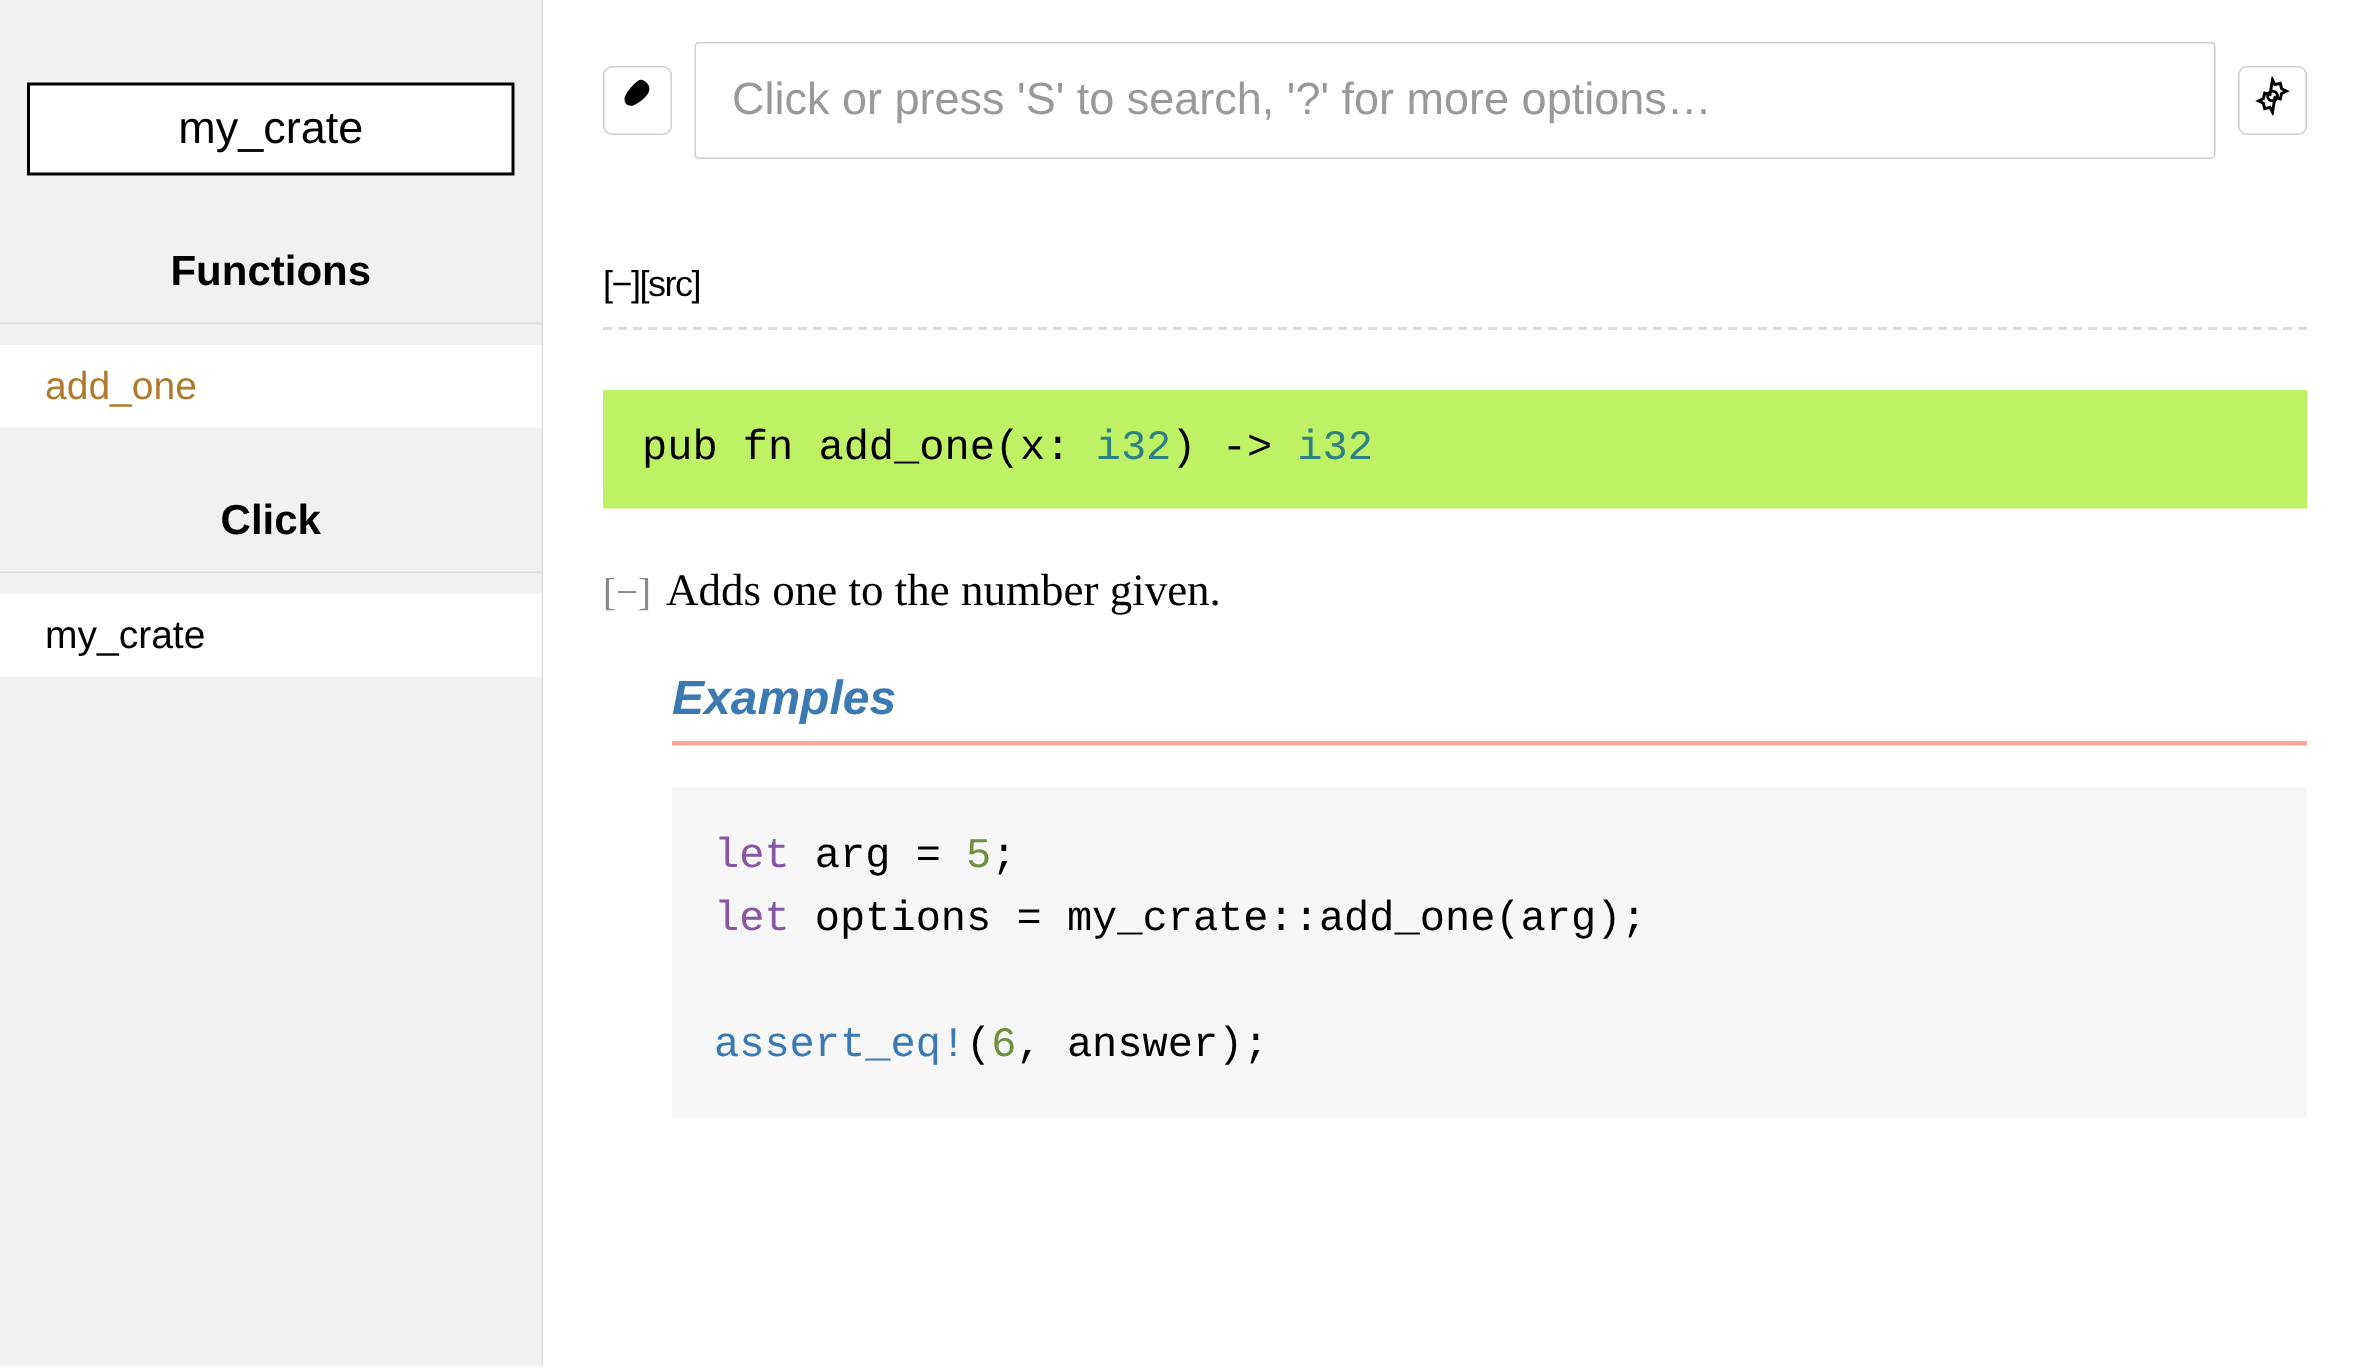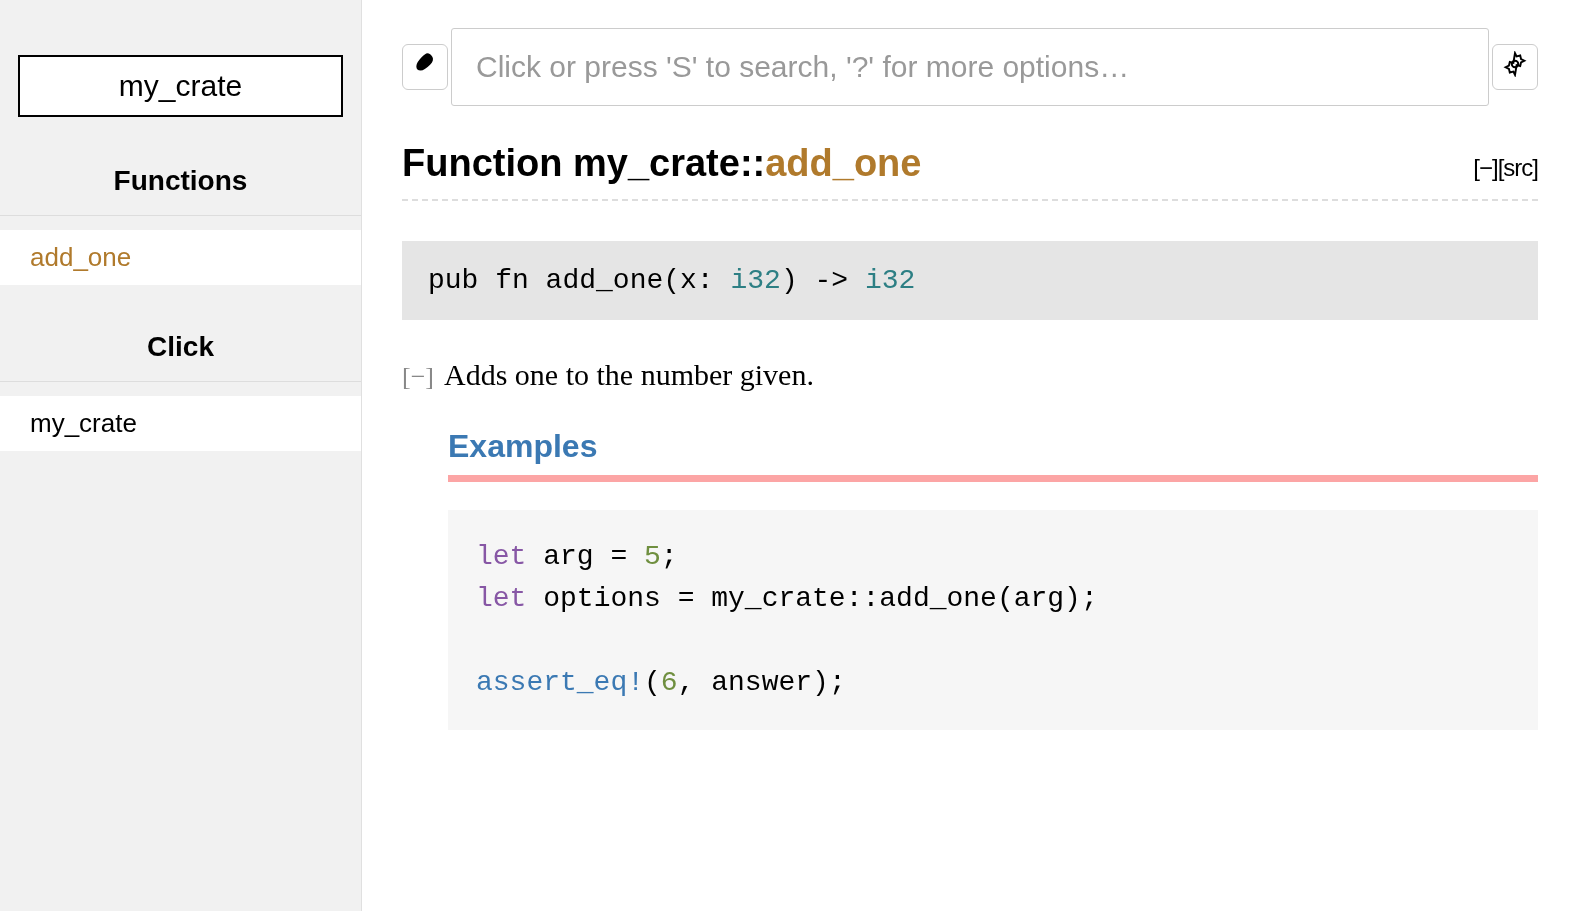--- a/index.html
+++ b/index.html
@@ -48,22 +48,22 @@
     .sidebar-item.crate-link { color: #000; font-weight: 500; }
 
     .main {
       flex: 1;
       padding: 28px 40px 0 40px;
       position: relative;
     }
     .topbar {
       display: flex;
       align-items: center;
-      gap: 3px;
-      margin-bottom: 36px;
+      gap: 15px;
+      margin-bottom: 70px;
     }
     .icon-btn {
       width: 46px;
       height: 46px;
       border: 1px solid #ccc;
       border-radius: 6px;
       background: #fff;
       display: flex;
       align-items: center;
       justify-content: center;
@@ -91,21 +91,21 @@
     }
     .page-heading {
       font-size: 38px;
       font-weight: 700;
     }
     .page-heading .fn-name { color: #b07a2c; }
     .heading-controls { font-size: 24px; letter-spacing: -1px;}
     .heading-controls a { color: #000; text-decoration: none; cursor: pointer; }
 
     .signature {
-      background: #e5e5e5;
+      background: #bef264;
       padding: 24px 26px;
       font-family: "SFMono-Regular", Consolas, "Liberation Mono", Menlo, monospace;
       font-size: 28px;
       margin-bottom: 38px;
     }
     .signature .ty { color: #2d7f84; }
 
     .doc-row {
       display: flex;
       align-items: baseline;
@@ -123,22 +123,23 @@
       font-size: 30px;
       color: #000;
     }
 
     .doc-body { padding-left: 46px; }
     .examples-heading {
       font-size: 32px;
       font-weight: 700;
       color: #3b79b3;
       padding-bottom: 10px;
-      border-bottom: 7px solid #fca5a5;
+      border-bottom: 3px solid #fca5a5;
       margin-bottom: 28px;
+      font-style: italic;
     }
     .code-block {
       background: #f6f6f6;
       padding: 26px 28px;
       font-family: "SFMono-Regular", Consolas, "Liberation Mono", Menlo, monospace;
       font-size: 28px;
       line-height: 1.5;
       white-space: pre;
     }
     .kw { color: #8757a5; }
@@ -179,25 +180,20 @@
       <span>
         <svg width="26" height="26" viewBox="0 0 24 24" fill="none" stroke="#000" stroke-width="1.8">
           <circle cx="12" cy="12" r="3"></circle>
           <path d="M12 2l1.5 3 3.3-.8.8 3.3 3 1.5-3 1.5-.8 3.3-3.3-.8L12 22l-1.5-3-3.3.8-.8-3.3L3.4 15l3-1.5.8-3.3 3.3.8L12 2z"></path>
         </svg>
       </span>
     </button>
   </div>
 
   <div class="page-heading-row">
-    <h1 class="page-heading">
-      <span>Function</span>
-      <span> </span>
-      <span>my_crate</span><span>::</span><span class="fn-name">add_one</span>
-    </h1>
     <div class="heading-controls">
       <a>[−]</a><a>[src]</a>
     </div>
   </div>
 
   <div class="signature">
     <span>pub fn add_one(x: </span><span class="ty">i32</span><span>) -&gt; </span><span class="ty">i32</span>
   </div>
 
   <div class="doc-row">

